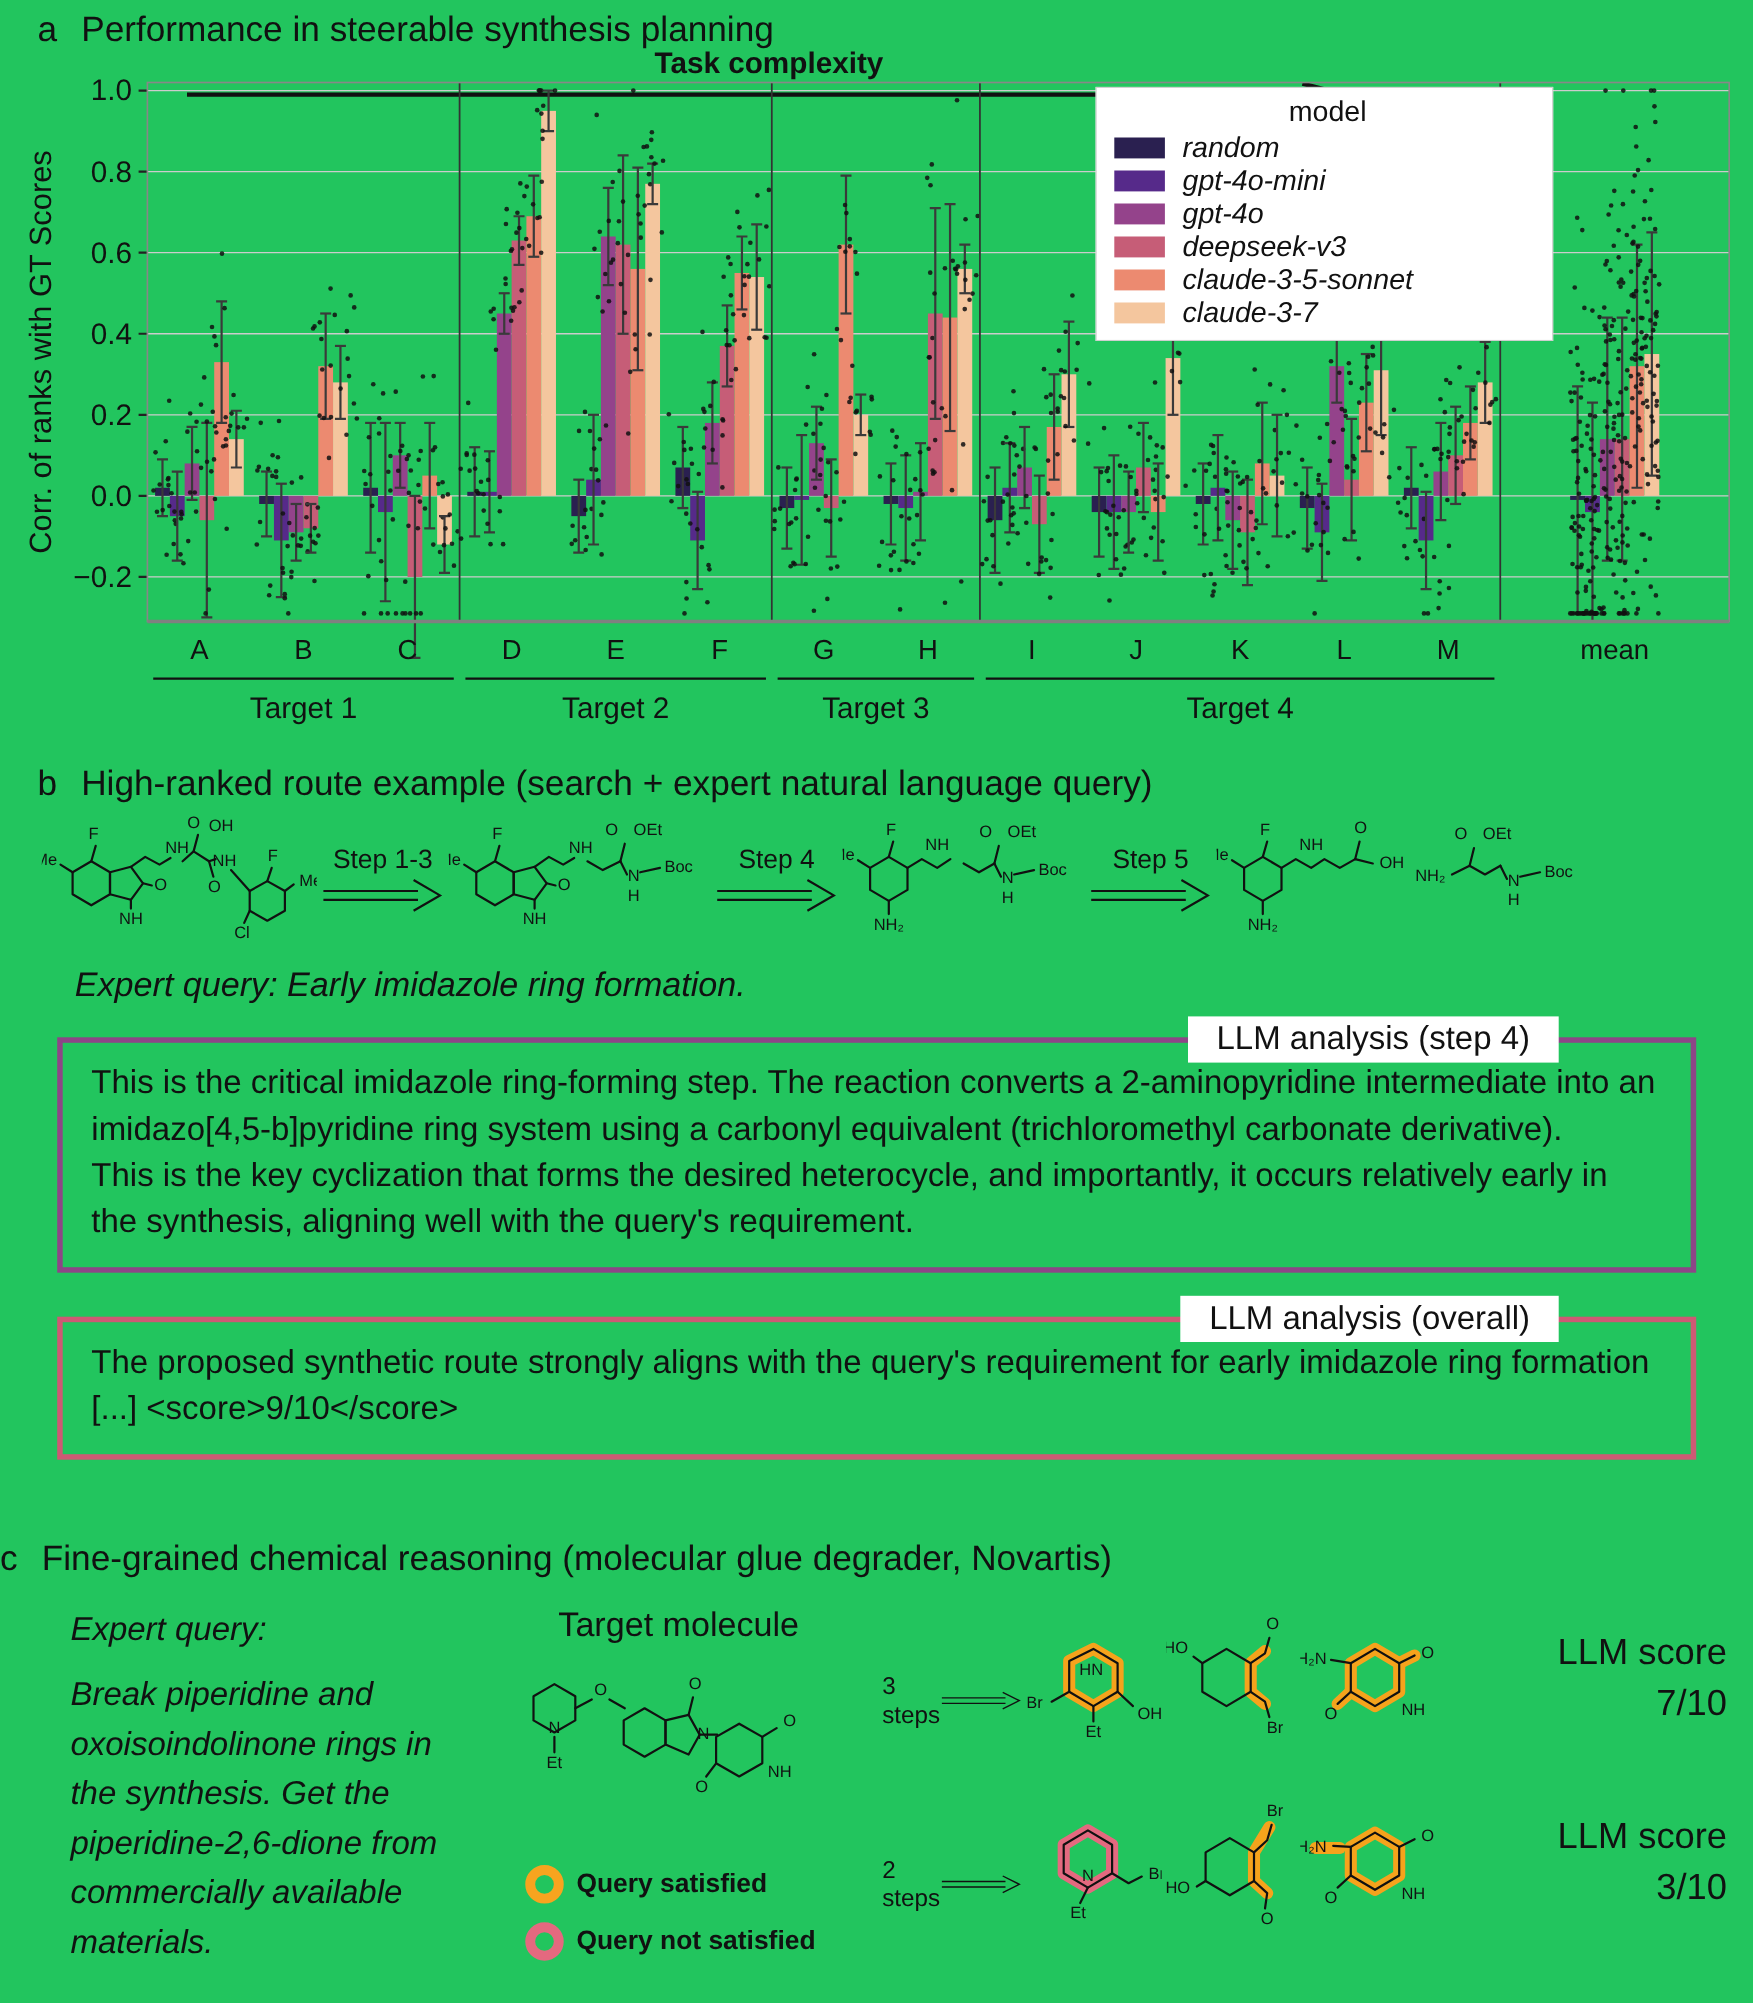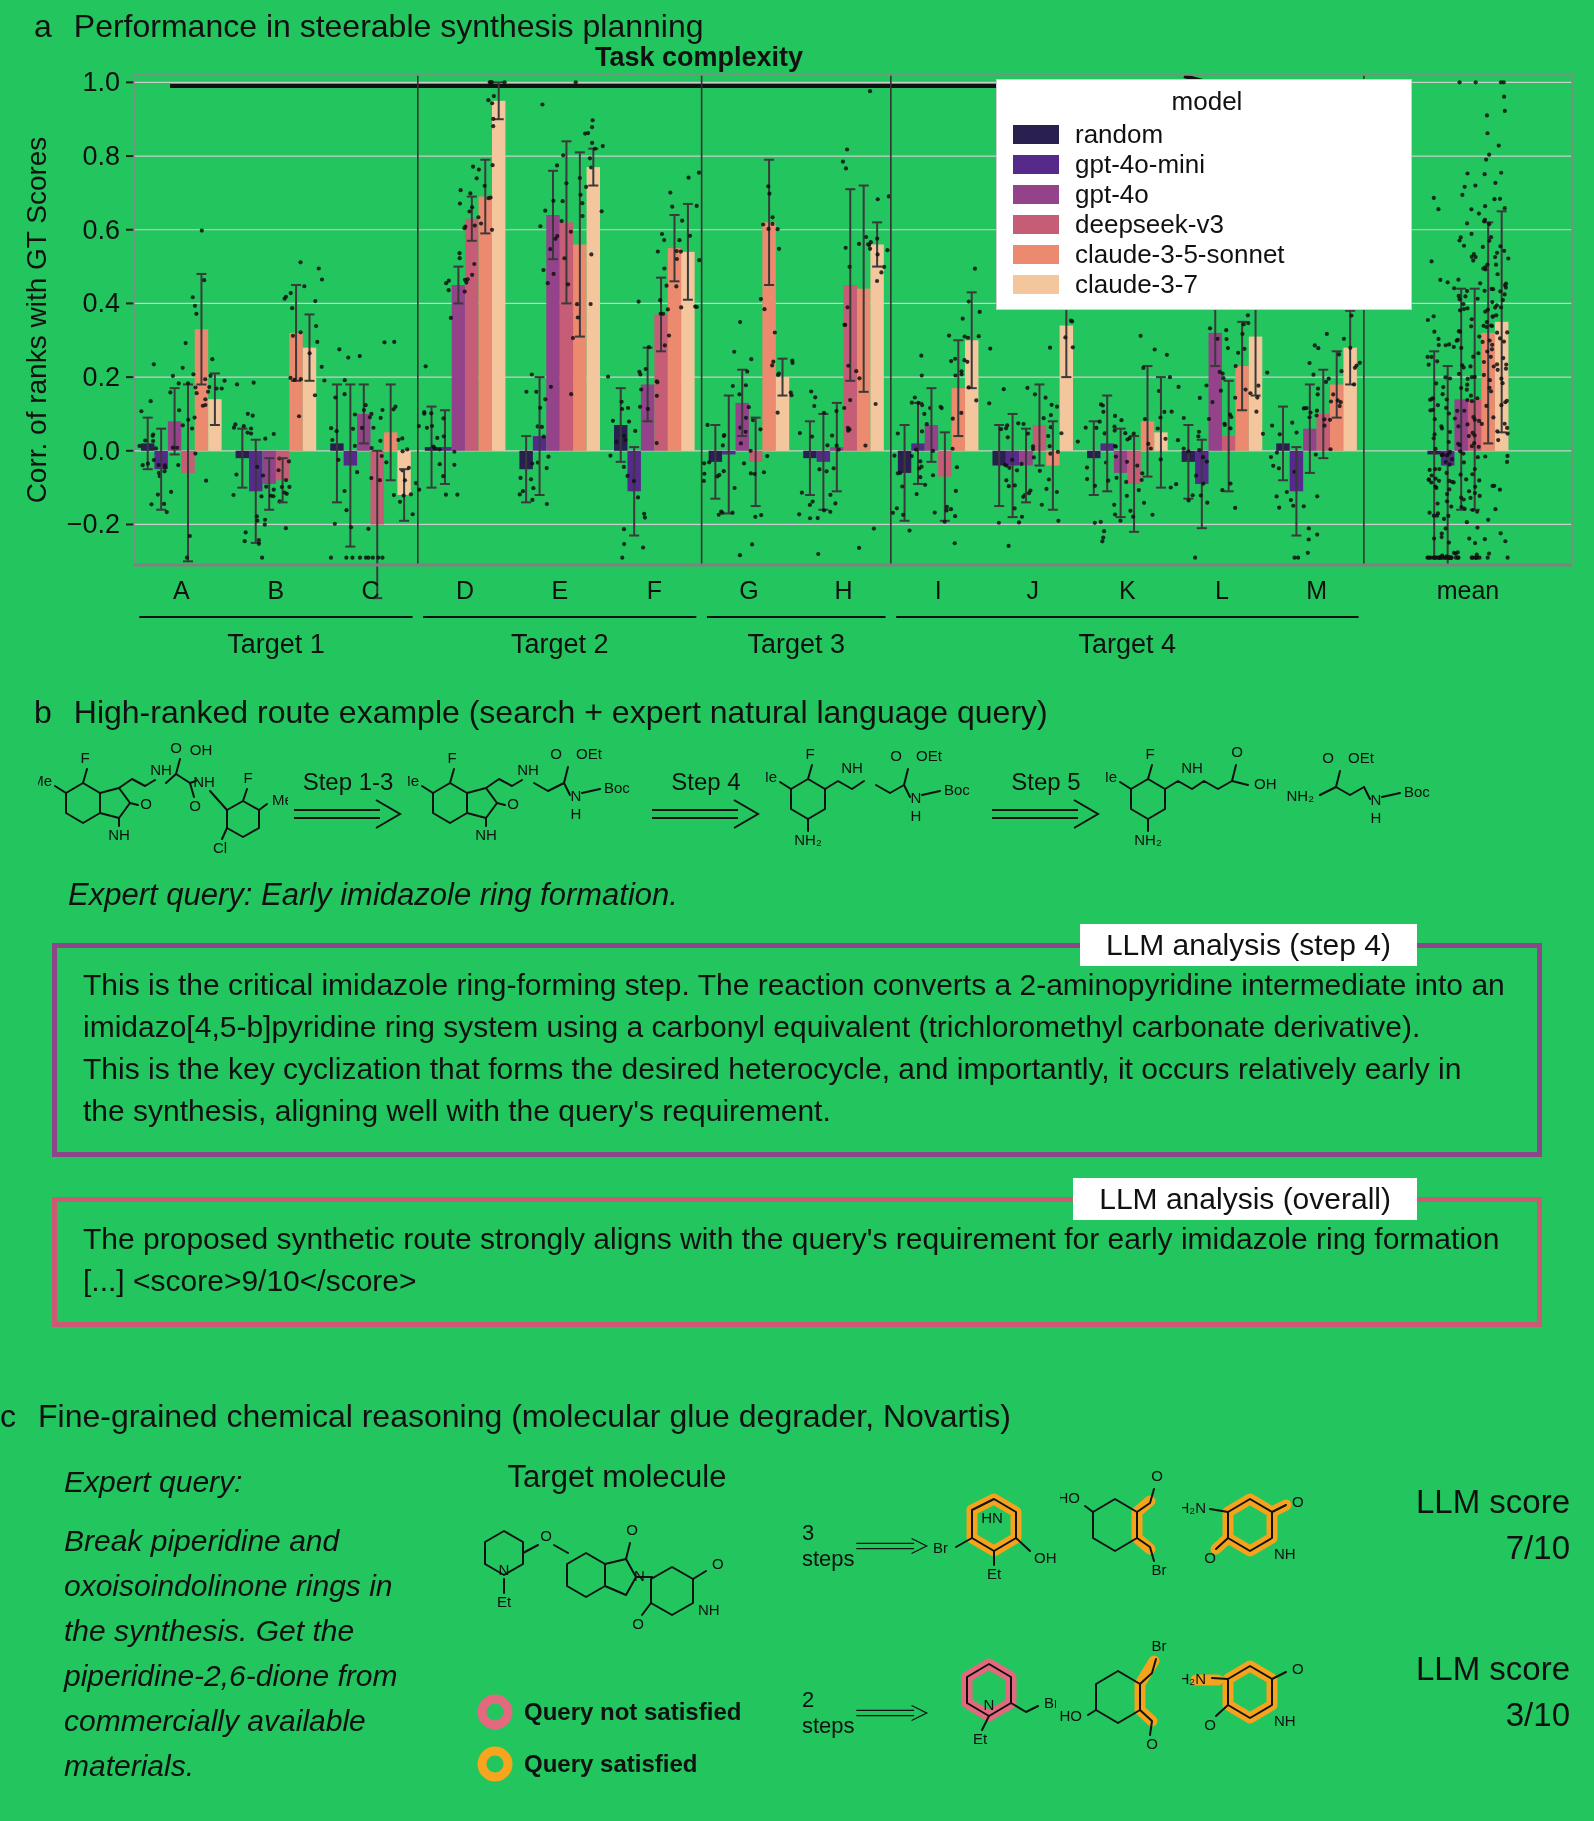--- a/index.html
+++ b/index.html
@@ -11,21 +11,21 @@
   .panel-a{position:absolute;top:0;left:0;width:1594px;height:690px;}
   .pa-title{position:absolute;top:8px;left:34px;}
   .task{position:absolute;top:42px;left:168px;width:1062px;text-align:center;}
   .task .task-label{font-size:27px;font-weight:bold;display:block;margin-bottom:2px;}
   .chart-wrap{position:absolute;top:67px;left:0;width:1594px;height:606px;padding-left:16px;}
   .legend{position:absolute;left:996px;top:12px;width:416px;background:#fff;
           border:1.5px solid #cfcfcf;padding:6px 10px 10px 16px;box-sizing:border-box;}
   .legend-title{text-align:center;font-size:26px;margin-bottom:2px;}
   .legend-row{display:flex;align-items:center;height:30px;}
   .legend-swatch{width:46px;height:19px;margin-right:16px;flex:0 0 auto;}
-  .legend-name{font-size:26px;}
+  .legend-name{font-size:26px;font-style:italic;}
   
   .panel-b{position:absolute;top:692px;left:0;width:1594px;}
   .pb-title{margin:2px 16px 4px 34px;}
   .mol-row{display:flex;align-items:center;padding:4px 18px 0 38px;}
   .rxn{display:flex;flex-direction:column;align-items:center;width:120px;flex:0 0 auto;}
   .rxn .step-label{font-size:24px;margin-bottom:0;}
   .mol{flex:0 0 auto;}
   .mol .b{stroke:#111;stroke-width:2;fill:none;stroke-linecap:round;stroke-linejoin:round;}
   .mol text{font-size:15px;fill:#111;}
   .mol .hl-o{stroke:#f5a31c;stroke-width:11;fill:none;stroke-linecap:round;stroke-linejoin:round;}
@@ -1767,29 +1767,29 @@
           <text x="94" y="38" text-anchor="middle">O</text>
           <text x="182" y="78" text-anchor="start">N</text>
           <text x="180" y="32" text-anchor="middle">O</text>
           <text x="246" y="112" text-anchor="start">NH</text>
           <text x="260" y="66" text-anchor="start">O</text>
           <text x="186" y="126" text-anchor="middle">O</text>
         </svg>
         <div class="c-legend">
           <div class="c-legend-row">
             <svg class="c-ring" width="38" height="38" viewBox="0 0 38 38">
+              <circle cx="19" cy="19" r="13" fill="none" stroke-width="9" stroke="#f7a41f"></circle>
+            </svg>
+            <span class="c-legend-label">Query satisfied</span>
+          </div>
+          <div class="c-legend-row">
+            <svg class="c-ring" width="38" height="38" viewBox="0 0 38 38">
               <circle cx="19" cy="19" r="13" fill="none" stroke-width="9" stroke="#e4697f"></circle>
             </svg>
             <span class="c-legend-label">Query not satisfied</span>
-          </div>
-          <div class="c-legend-row">
-            <svg class="c-ring" width="38" height="38" viewBox="0 0 38 38">
-              <circle cx="19" cy="19" r="13" fill="none" stroke-width="9" stroke="#f7a41f"></circle>
-            </svg>
-            <span class="c-legend-label">Query satisfied</span>
           </div>
         </div>
       </div>
 
       <div class="pc-routes">
 
         <div class="route-row">
           <div class="rxn-c">
             <span class="step-label">3 steps</span>
             <svg width="120" height="30" viewBox="0 0 120 30">

